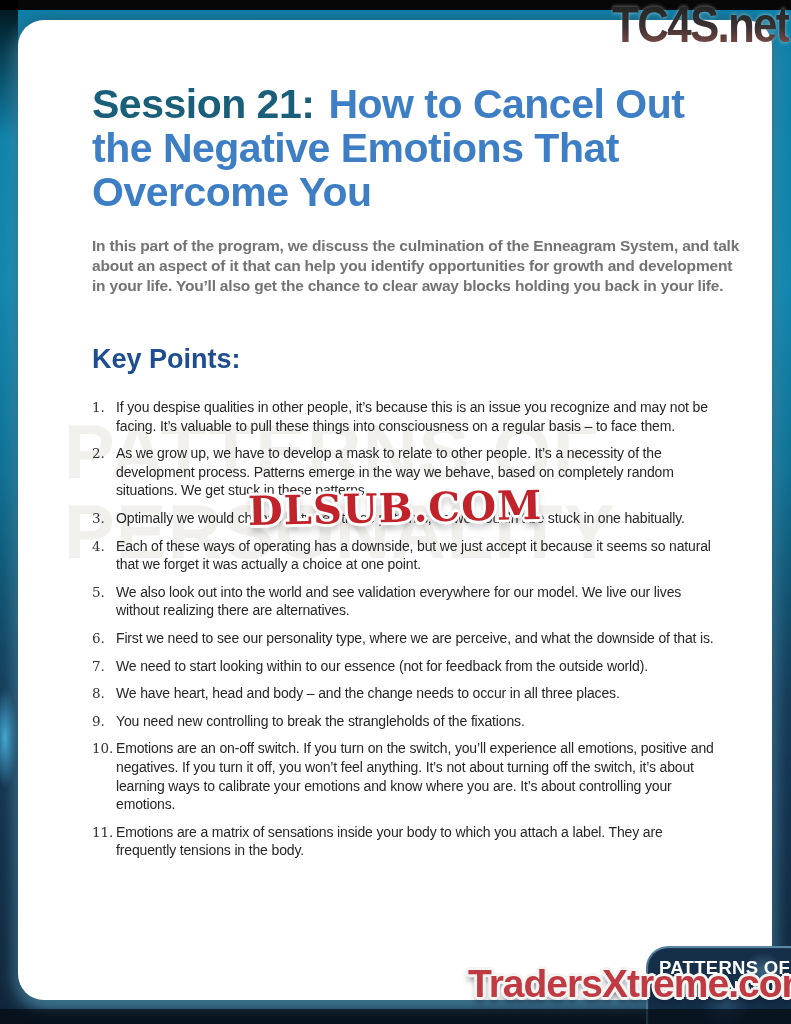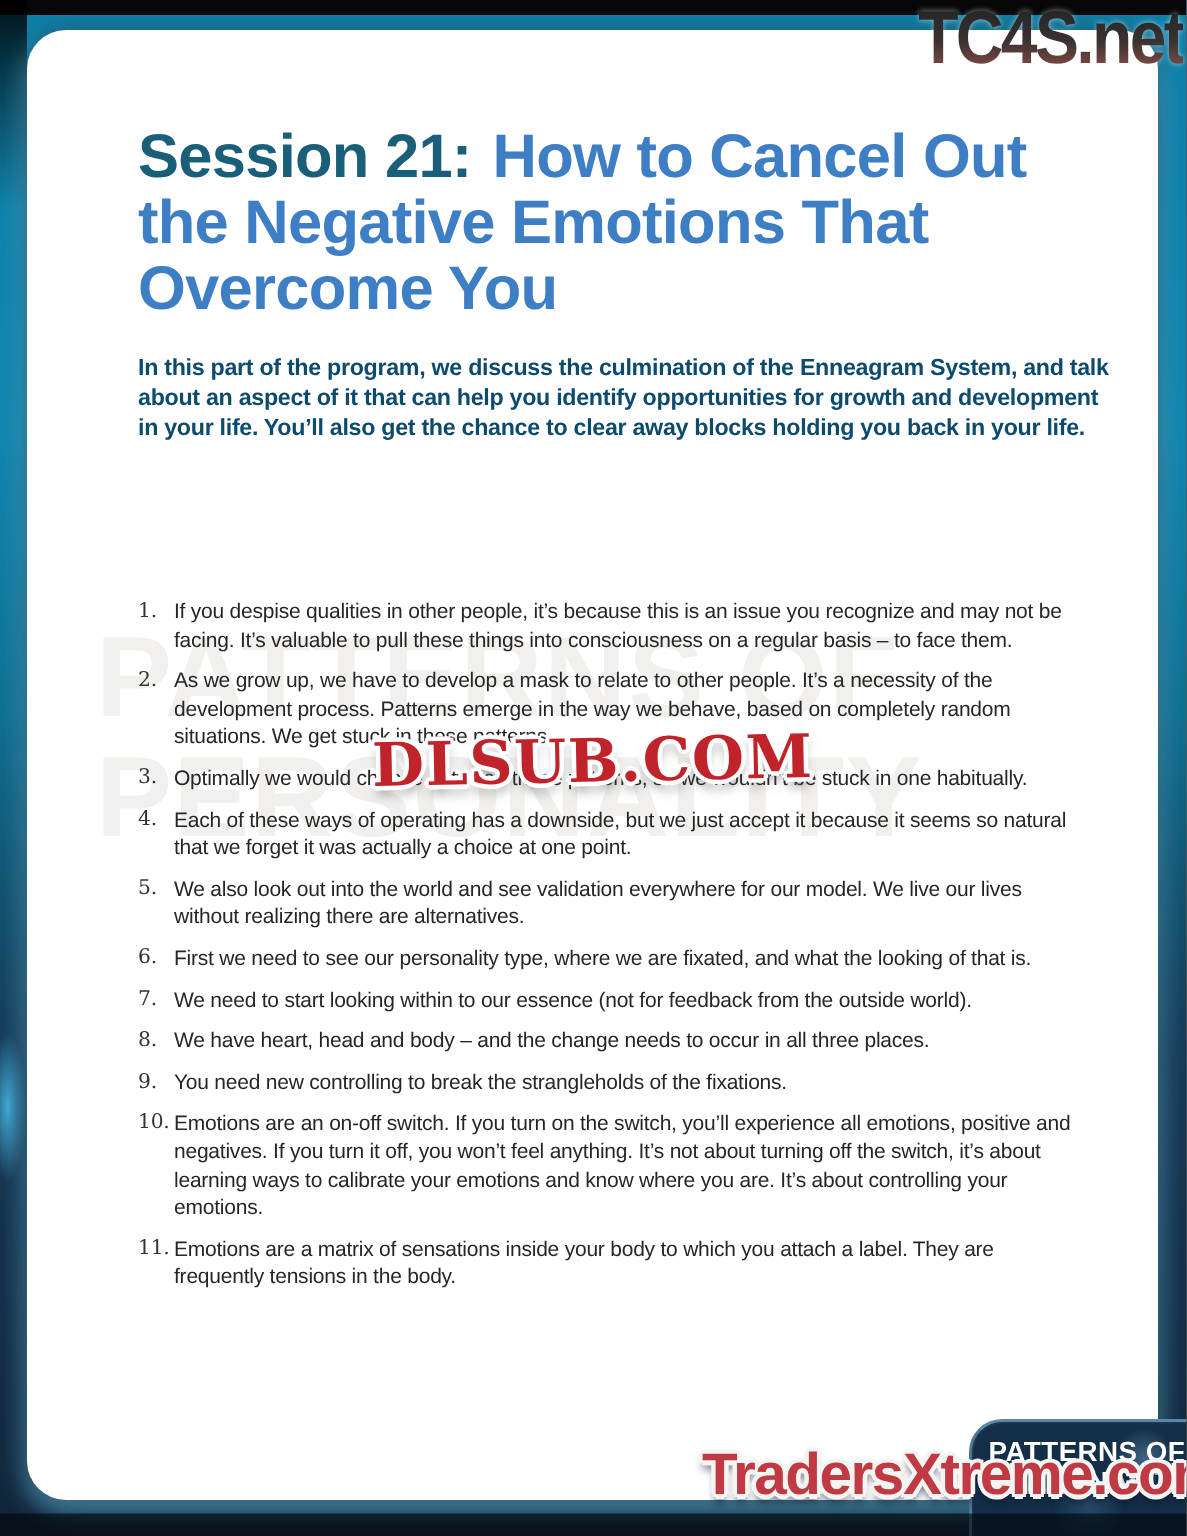--- a/index.html
+++ b/index.html
@@ -16,21 +16,21 @@
     position:absolute;left:18px;top:20px;width:754px;height:980px;background:#ffffff;border-radius:26px;
     box-shadow:0 0 14px rgba(0,0,0,.45),0 6px 18px rgba(108,200,240,.85);
     z-index:2;overflow:hidden;
   }
   .ghost{position:absolute;left:46px;color:#f2f0ec;font-weight:bold;font-size:76px;letter-spacing:1px;white-space:nowrap;z-index:0;}
   .ghost.l1{top:388px;}
   .ghost.l2{top:468px;}
   .title{position:absolute;left:74px;top:62px;width:632px;font-weight:bold;font-size:41px;line-height:44px;letter-spacing:-0.5px;z-index:1;}
   .title .t-prefix{color:#1a5f79;margin-right:14px;}
   .title .t-rest{color:#3d7ec4;}
-  .intro{position:absolute;left:74px;top:216px;width:652px;font-weight:bold;font-size:15.5px;line-height:20px;letter-spacing:-0.2px;color:#0c4a6e;z-index:1;}
+  .intro{position:absolute;left:74px;top:216px;width:652px;font-weight:bold;font-size:15.5px;line-height:20px;letter-spacing:-0.2px;color:#737373;z-index:1;}
   .section-heading{position:absolute;left:74px;top:324px;font-weight:bold;font-size:27px;color:#1e4e8f;z-index:1;}
   .kp-list{position:absolute;left:74px;top:378px;width:624px;margin:0;padding:0;list-style:none;z-index:1;}
   .kp-item{display:flex;margin:0 0 9px 0;color:#262626;font-size:14px;line-height:18.6px;letter-spacing:-0.15px;}
   .kp-num{flex:0 0 24px;font-family:"DejaVu Serif",serif;font-size:13.5px;color:#333;}
   .kp-text{flex:1;}
   .footer-line{position:absolute;left:0;top:936px;width:754px;text-align:center;font-family:"Liberation Serif",serif;font-size:10px;letter-spacing:.3px;color:#8f897e;z-index:1;}
   .logo-tab{
     position:absolute;left:646px;top:946px;width:145px;height:78px;z-index:5;
     background:#152f49;border-top-left-radius:22px;
     border-top:2px solid rgba(150,210,245,.55);border-left:2px solid rgba(150,210,245,.45);
@@ -72,20 +72,21 @@
   <div class="edge-glow-left"></div>
 
   <div class="page">
     <div class="ghost l1">PATTERNS OF</div>
     <div class="ghost l2">PERSONALITY</div>
 
     <div class="title"><span class="t-prefix">Session 21:</span><span class="t-rest">How to Cancel Out the Negative Emotions That Overcome You</span></div>
 
     <div class="intro">In this part of the program, we discuss the culmination of the Enneagram System, and talk about an aspect of it that can help you identify opportunities for growth and development in your life. You’ll also get the chance to clear away blocks holding you back in your life.</div>
 
+    <div class="section-heading">Key Points:</div>
 
     <ol class="kp-list">
 
         <li class="kp-item">
           <span class="kp-num">1.</span>
           <span class="kp-text">If you despise qualities in other people, it’s because this is an issue you recognize and may not be facing. It’s valuable to pull these things into consciousness on a regular basis – to face them.</span>
         </li>
 
         <li class="kp-item">
           <span class="kp-num">2.</span>
@@ -102,21 +103,21 @@
           <span class="kp-text">Each of these ways of operating has a downside, but we just accept it because it seems so natural that we forget it was actually a choice at one point.</span>
         </li>
 
         <li class="kp-item">
           <span class="kp-num">5.</span>
           <span class="kp-text">We also look out into the world and see validation everywhere for our model. We live our lives without realizing there are alternatives.</span>
         </li>
 
         <li class="kp-item">
           <span class="kp-num">6.</span>
-          <span class="kp-text">First we need to see our personality type, where we are fixated, and what the looking of that is.</span>
+          <span class="kp-text">First we need to see our personality type, where we are perceive, and what the downside of that is.</span>
         </li>
 
         <li class="kp-item">
           <span class="kp-num">7.</span>
           <span class="kp-text">We need to start looking within to our essence (not for feedback from the outside world).</span>
         </li>
 
         <li class="kp-item">
           <span class="kp-num">8.</span>
           <span class="kp-text">We have heart, head and body – and the change needs to occur in all three places.</span>

